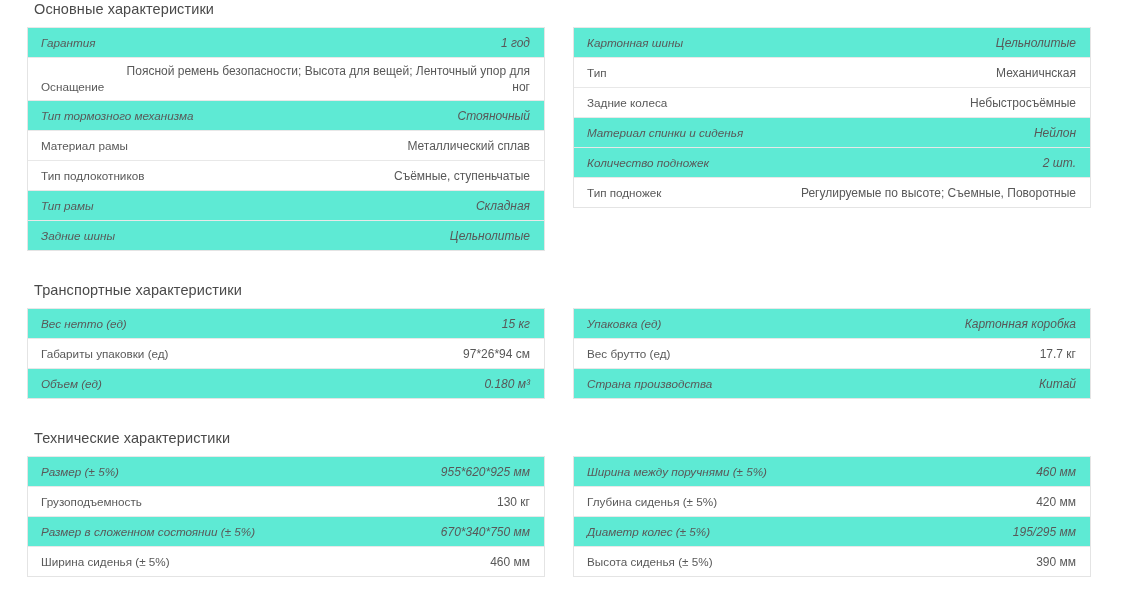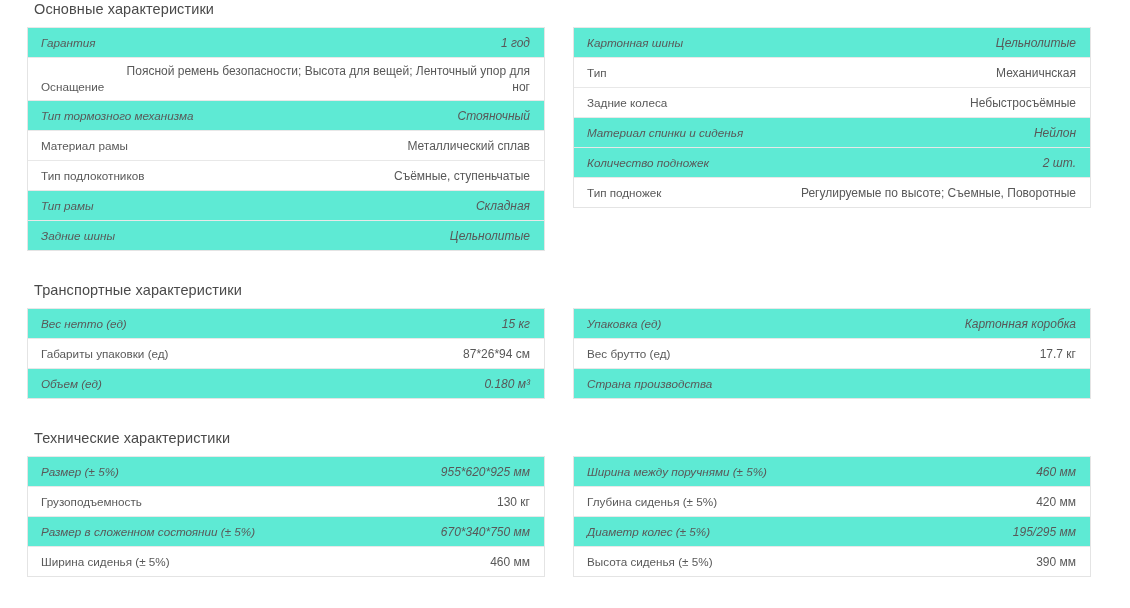--- a/index.html
+++ b/index.html
@@ -169,38 +169,39 @@
   <div class="section">
     <h2 class="section-title">Транспортные характеристики</h2>
     <div class="section-body">
       <div class="spec-table">
         <div class="spec-row odd">
           <span class="spec-label">Вес нетто (ед)</span>
           <span class="spec-value">15 кг</span>
         </div>
         <div class="spec-row">
           <span class="spec-label">Габариты упаковки (ед)</span>
-          <span class="spec-value">87*26*94 см</span>
+          <span class="spec-value">97*26*94 см</span>
         </div>
         <div class="spec-row odd">
           <span class="spec-label">Объем (ед)</span>
           <span class="spec-value">0.180 м³</span>
         </div>
       </div>
       <div class="spec-table">
         <div class="spec-row odd">
           <span class="spec-label">Упаковка (ед)</span>
           <span class="spec-value">Картонная коробка</span>
         </div>
         <div class="spec-row">
           <span class="spec-label">Вес брутто (ед)</span>
           <span class="spec-value">17.7 кг</span>
         </div>
         <div class="spec-row odd">
           <span class="spec-label">Страна производства</span>
+          <span class="spec-value">Китай</span>
         </div>
       </div>
     </div>
   </div>
 
   <div class="gap-lg"></div>
 
   <div class="section">
     <h2 class="section-title">Технические характеристики</h2>
     <div class="section-body">

